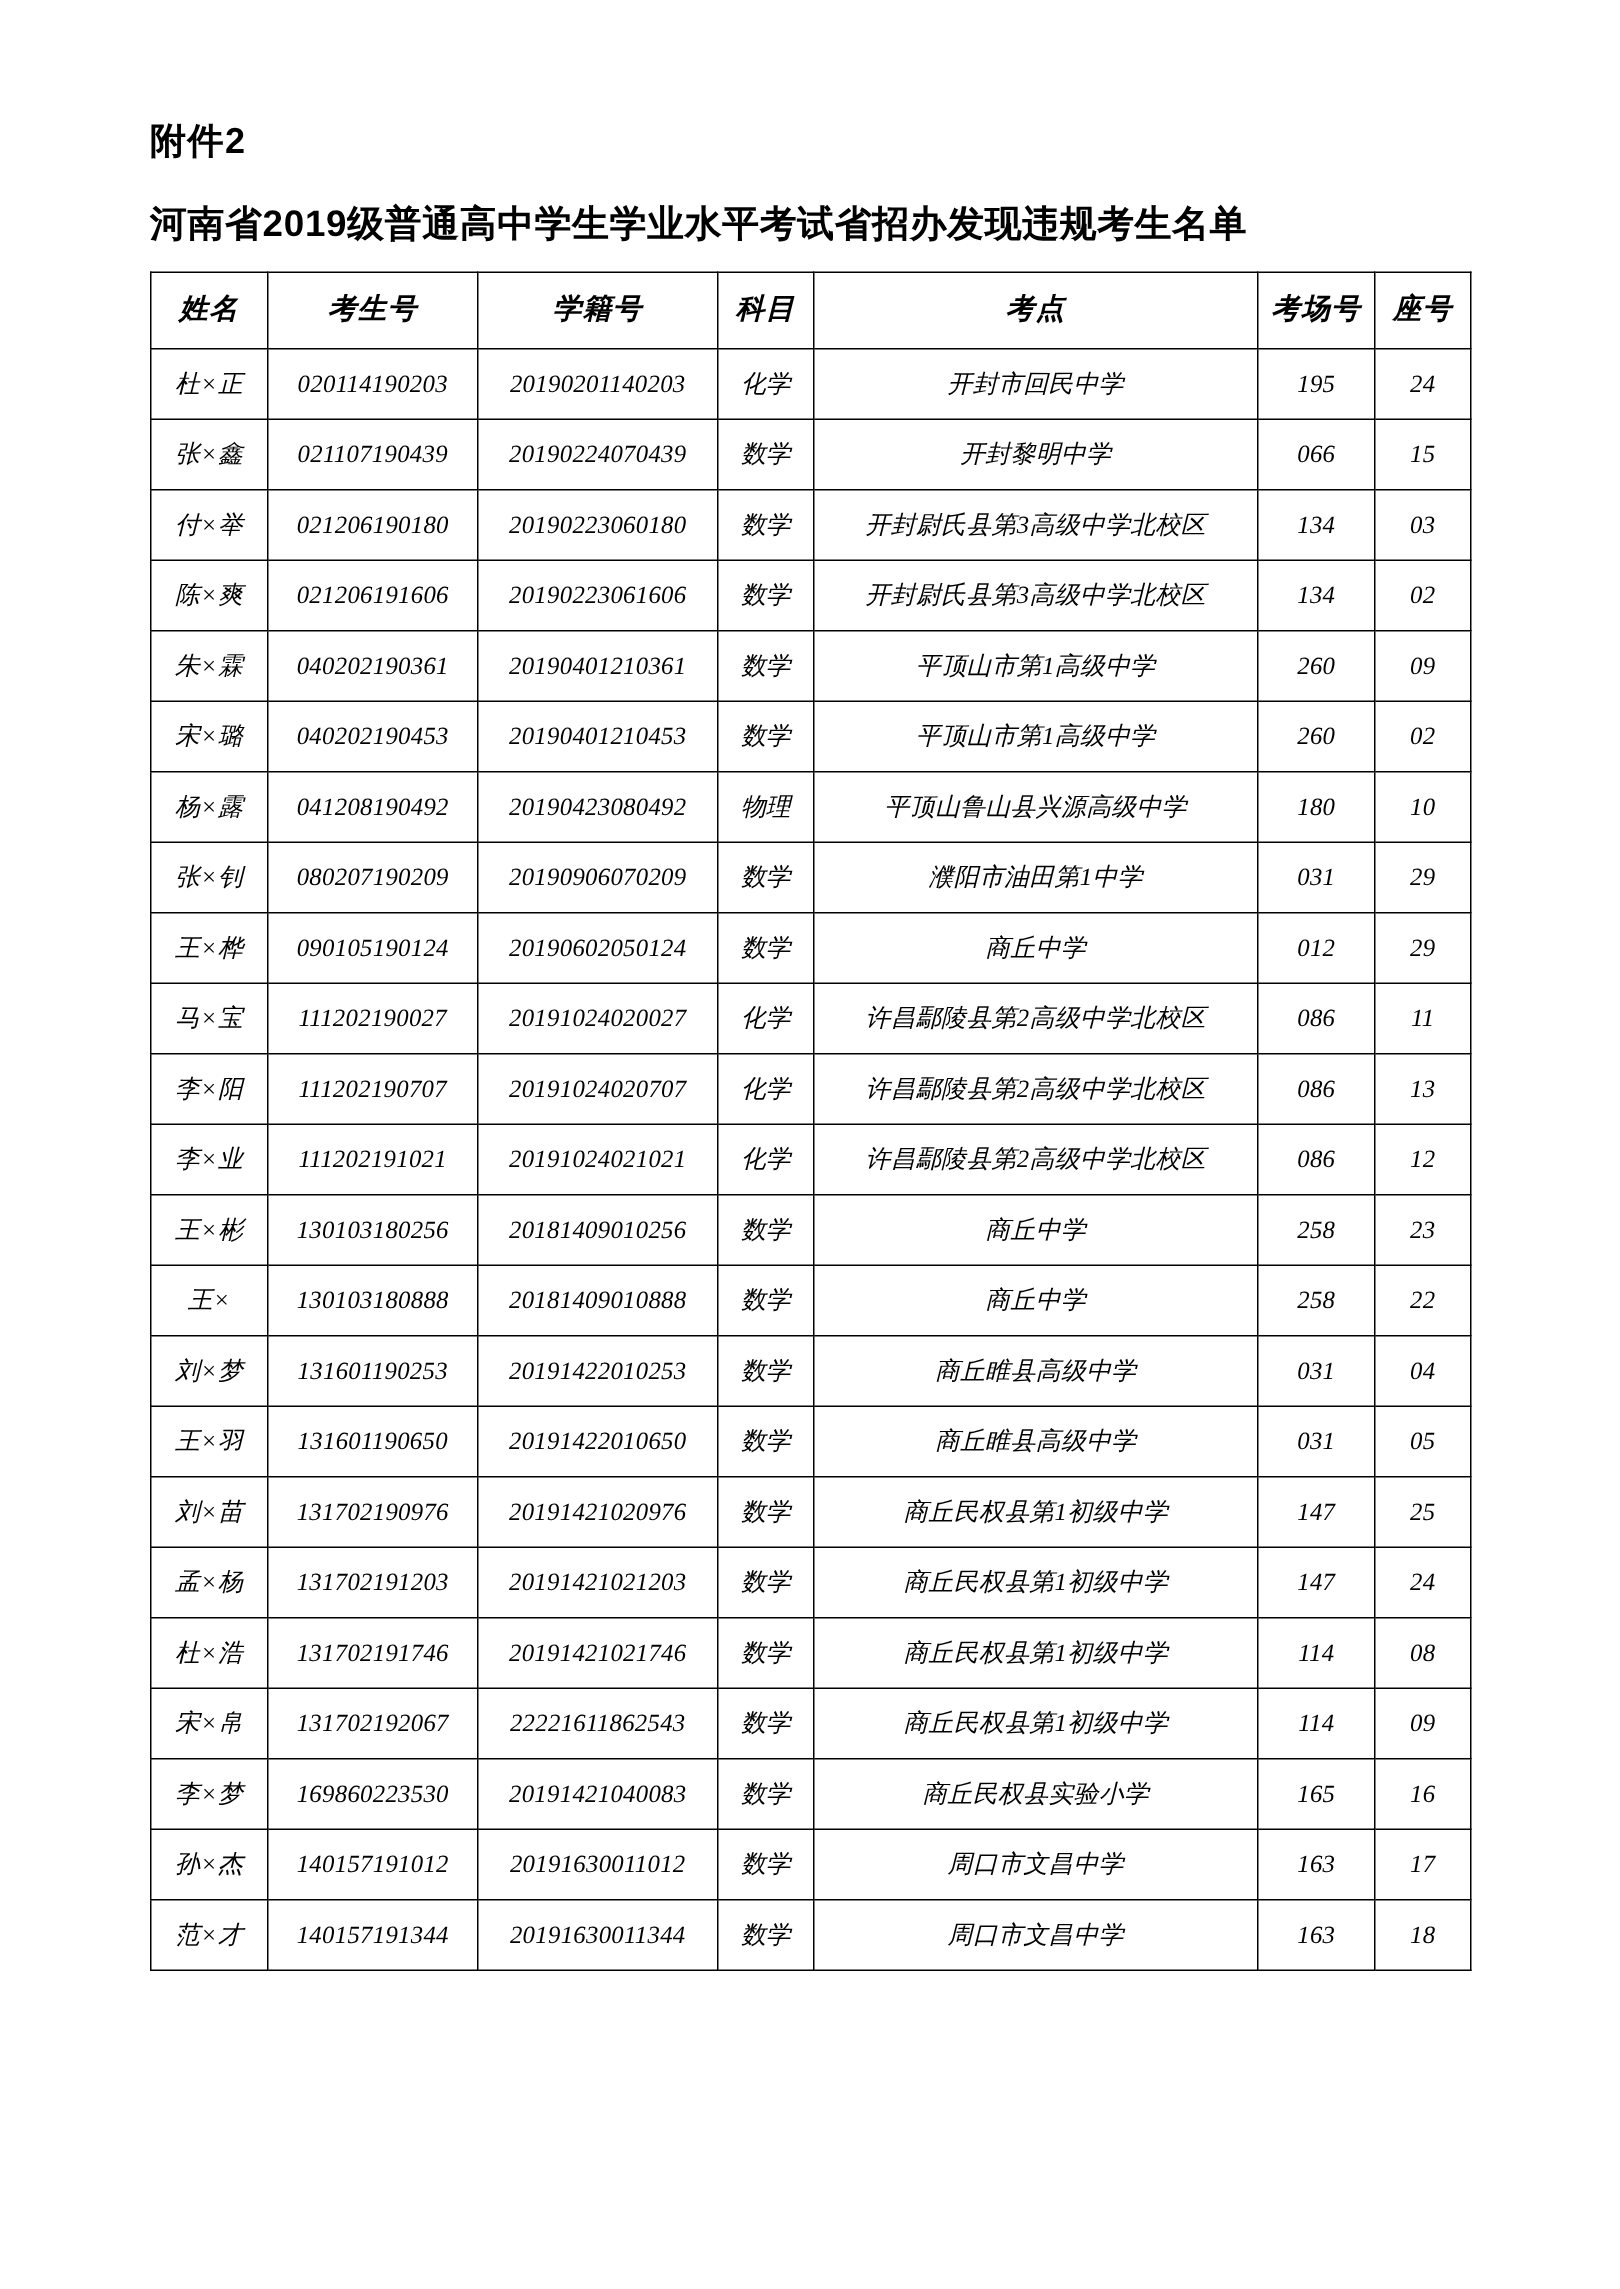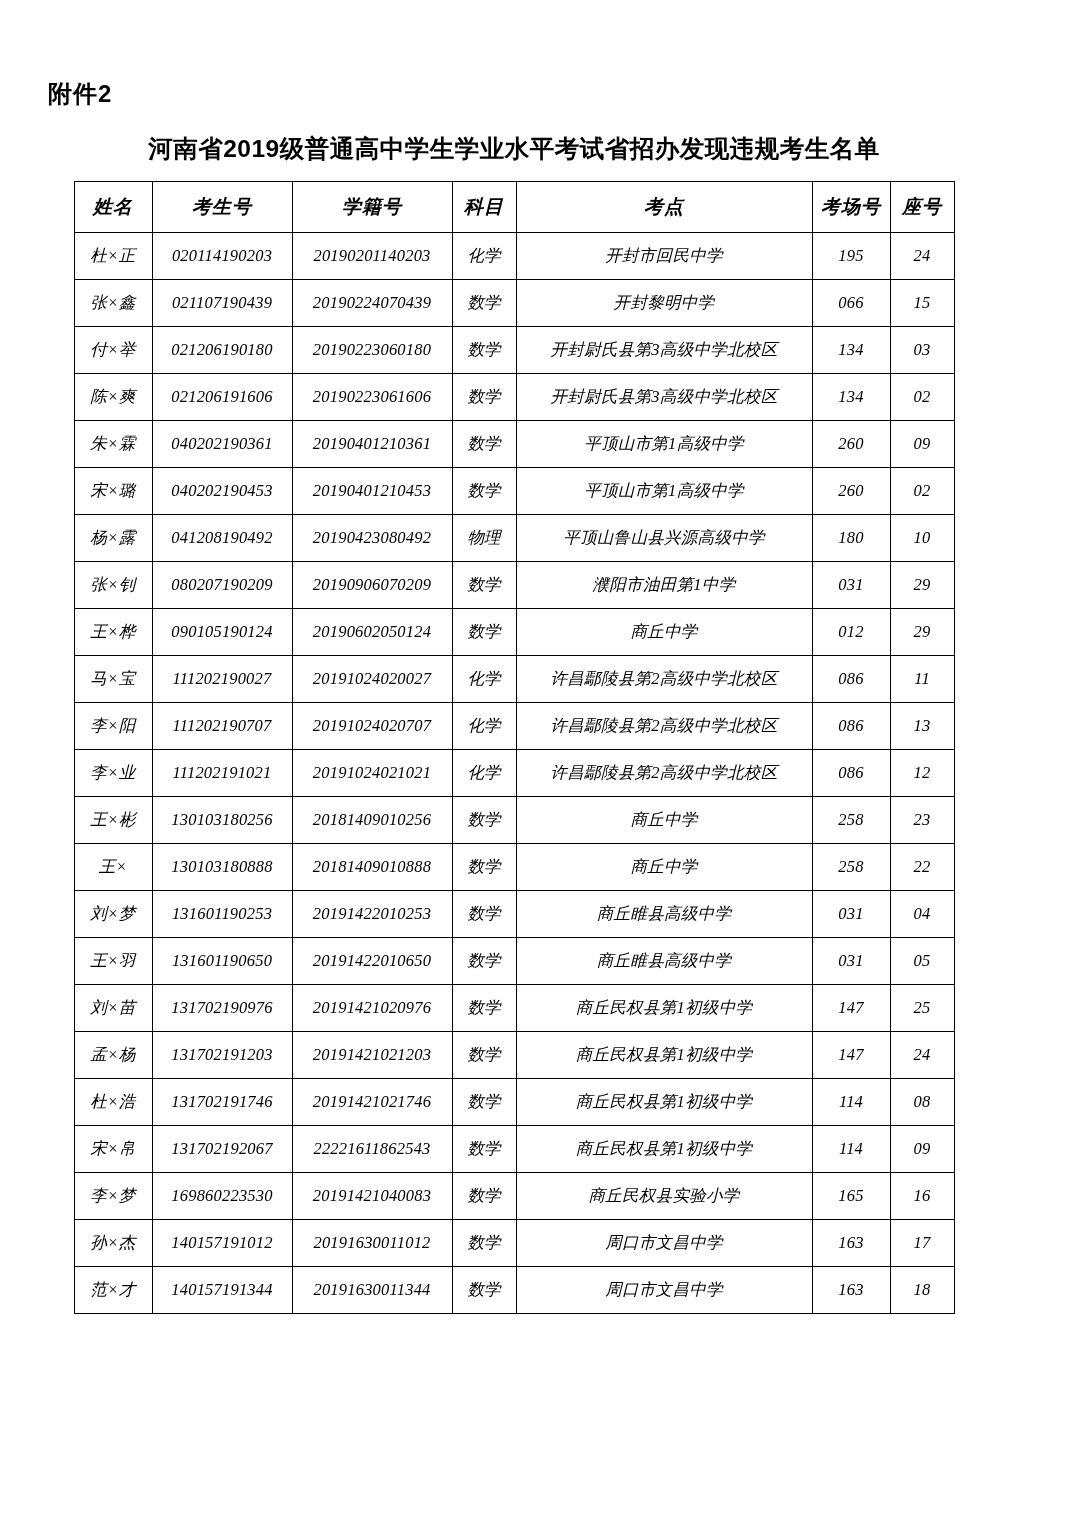--- a/index.html
+++ b/index.html
@@ -10,32 +10,32 @@
   body {
     width: 1080px;
     min-height: 1526px;
     font-family: "Liberation Serif", "DejaVu Serif", serif;
     color: #000000;
   }
   .page {
     width: 1080px;
     min-height: 1526px;
     box-sizing: border-box;
-    padding: 78px 100px 40px 48px;
+    padding: 78px 100px 40px 100px;
     position: relative;
   }
   .attachment-label {
     font-family: "Liberation Sans", sans-serif;
     font-size: 24px;
     font-weight: bold;
     letter-spacing: 1px;
     margin: 0 0 22px 0;
   }
   .doc-title {
-    text-align: center;
+    text-align: left;
     font-family: "Liberation Sans", sans-serif;
     font-size: 24.5px;
     font-weight: bold;
     letter-spacing: 0.5px;
     margin: 0 0 16px 0;
   }
   table.roster {
     border-collapse: collapse;
     width: 880px;
     margin: 0 auto;

